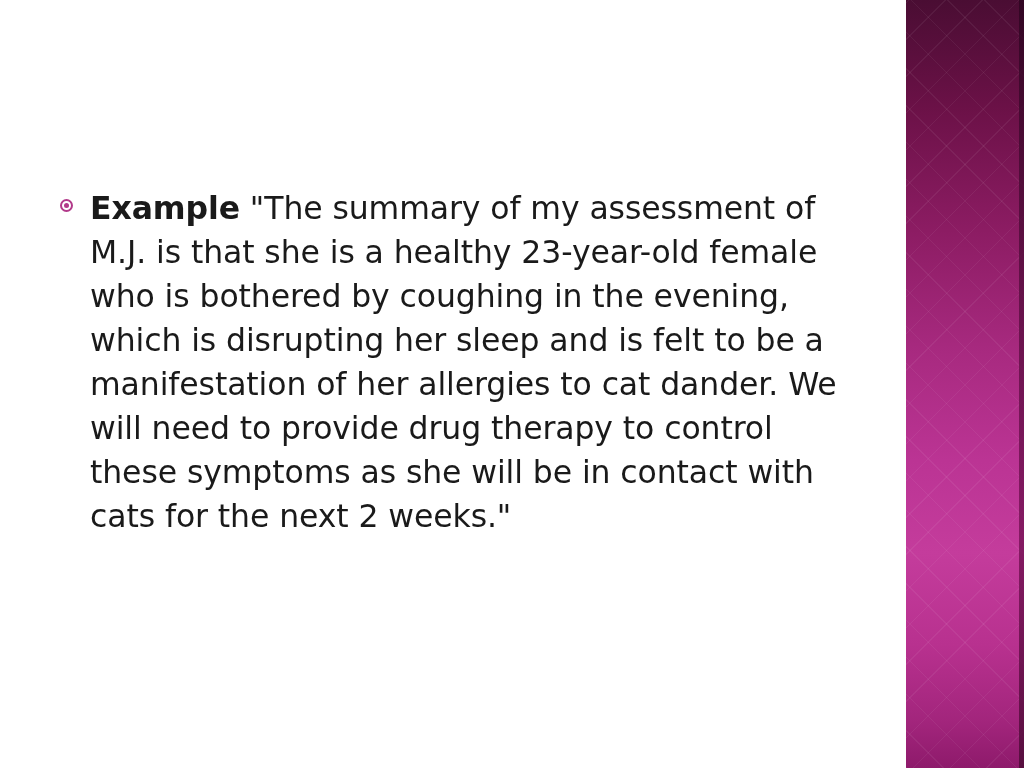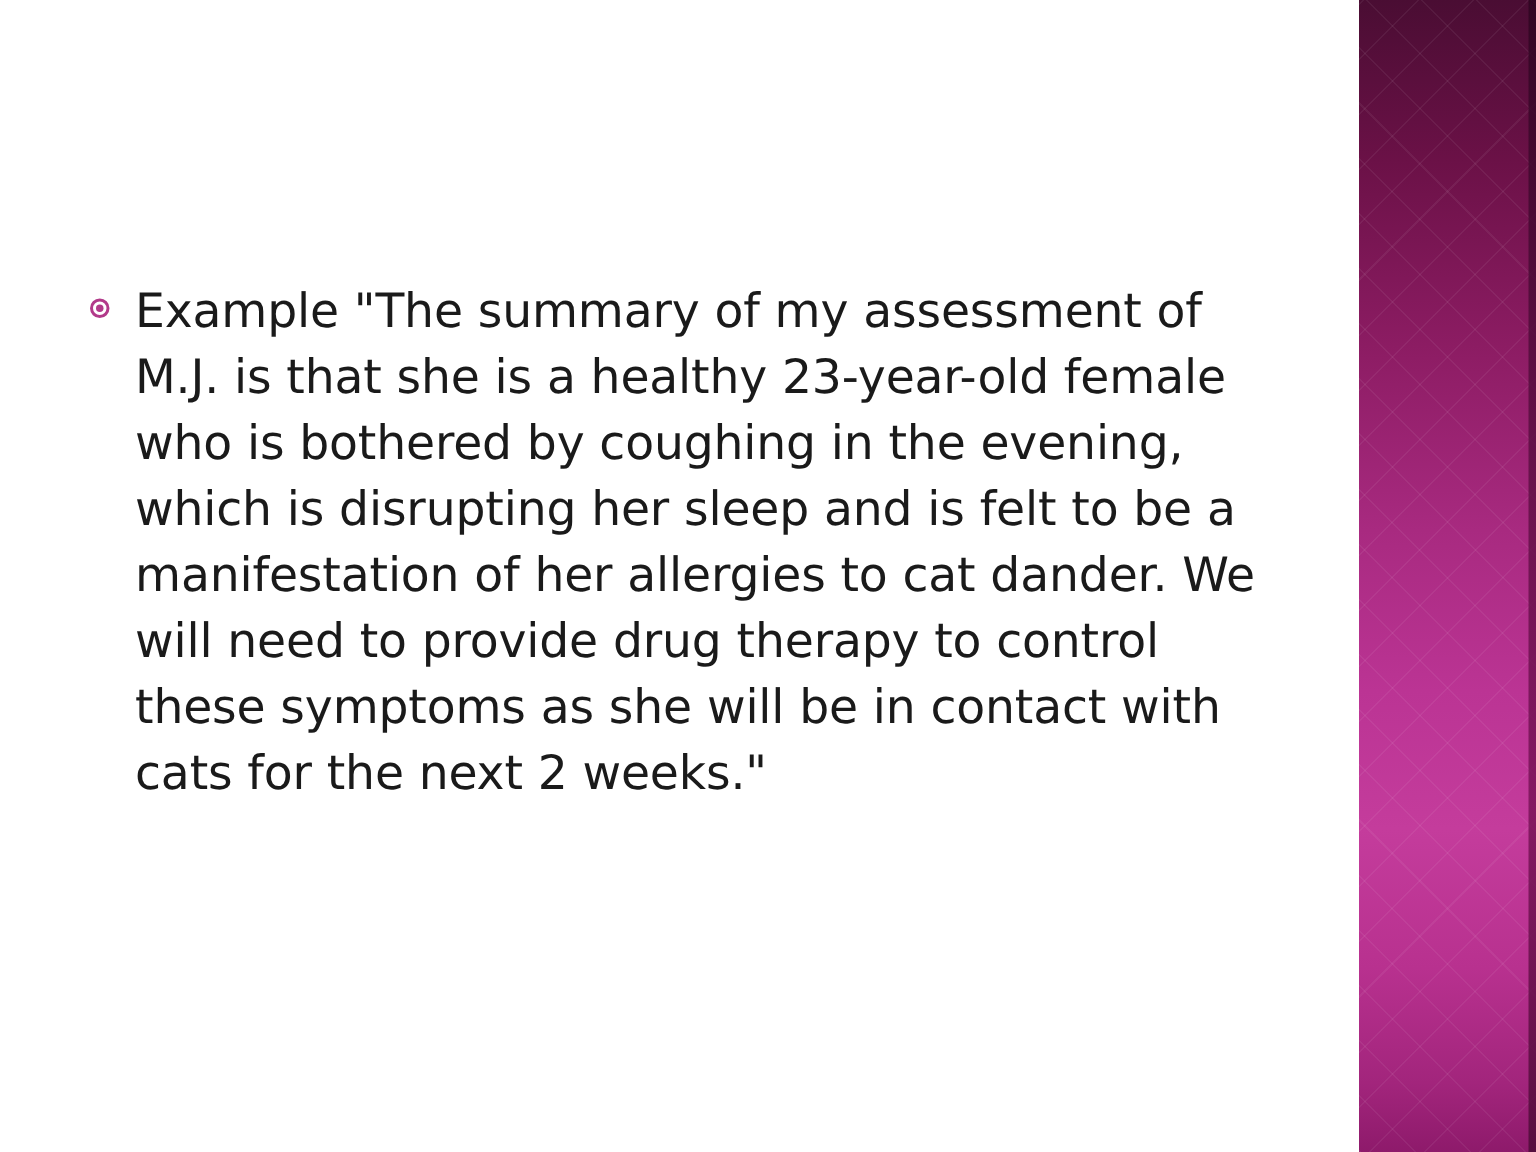--- a/index.html
+++ b/index.html
@@ -121,21 +121,21 @@
   .bullet-text {
     flex: 1 1 auto;
     font-size: 31.5px;
     line-height: 44px;
     color: #1a1a1a;
     font-family: "DejaVu Sans", sans-serif;
     letter-spacing: -0.1px;
   }
 
   .bullet-text .lead {
-    font-weight: normal;
+    font-weight: bold;
   }
 
   .bullet-text .body {
     font-weight: normal;
   }
 </style>
 </head>
 <body>
 
 <div class="slide">

